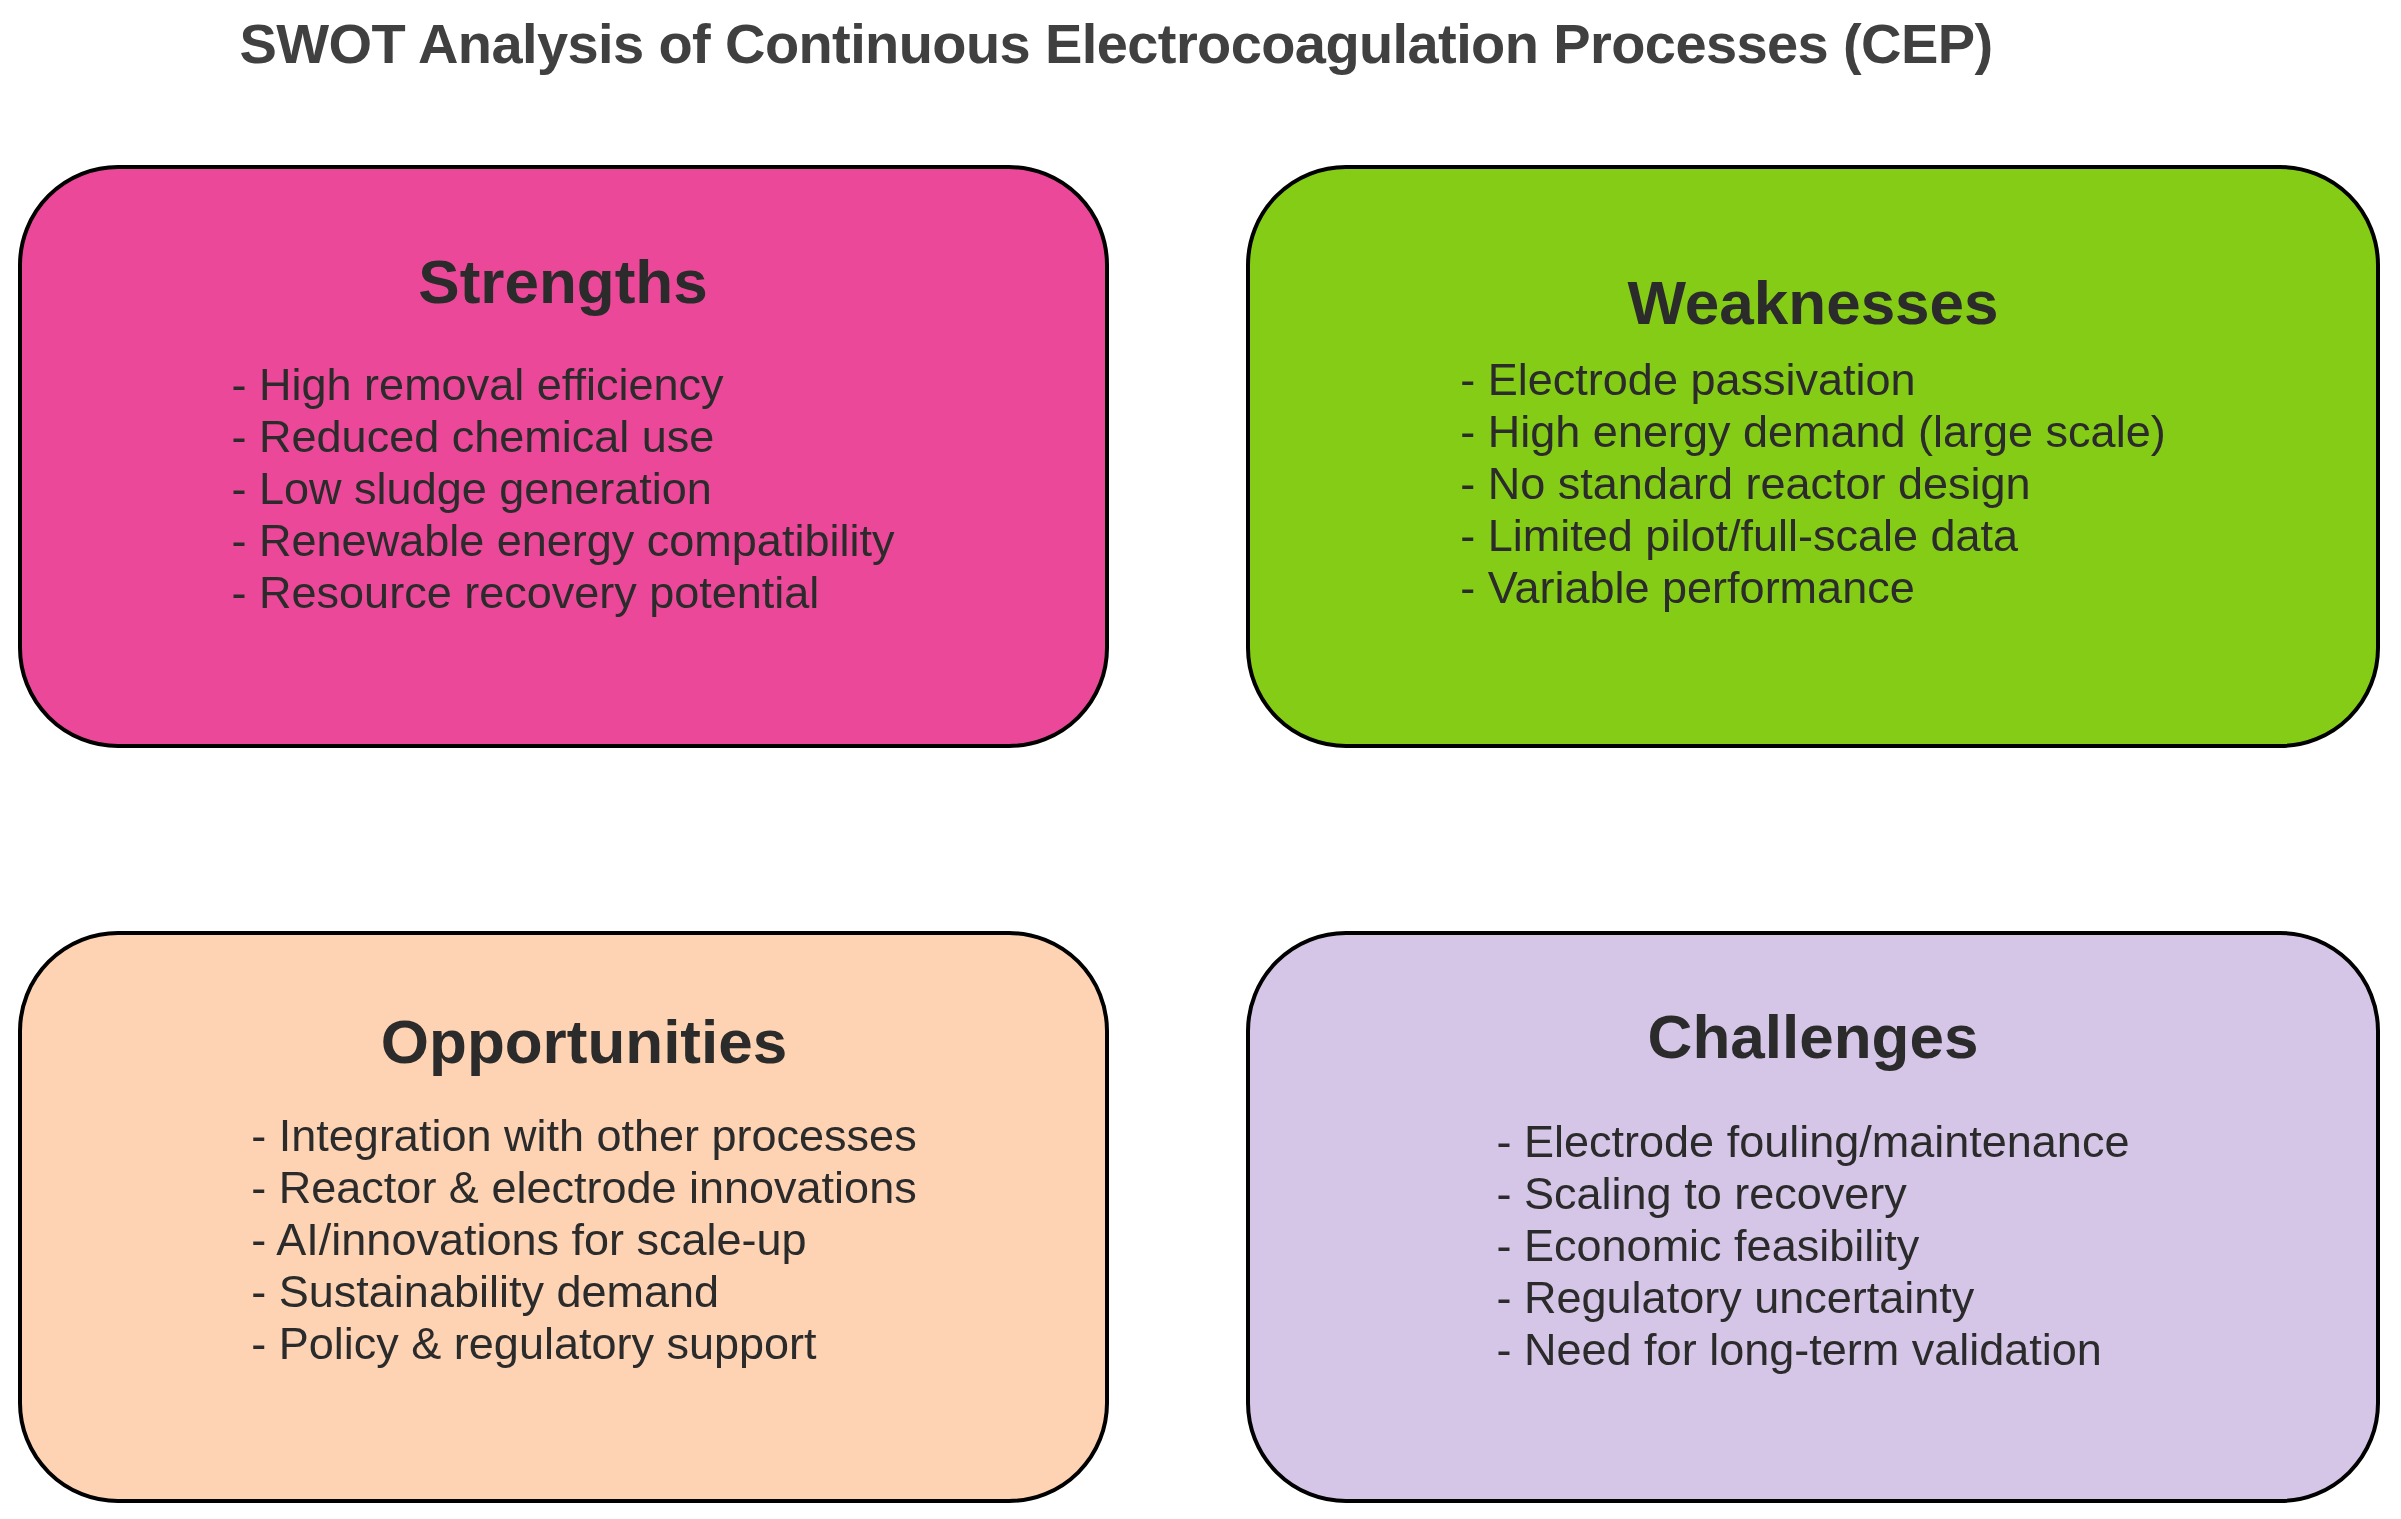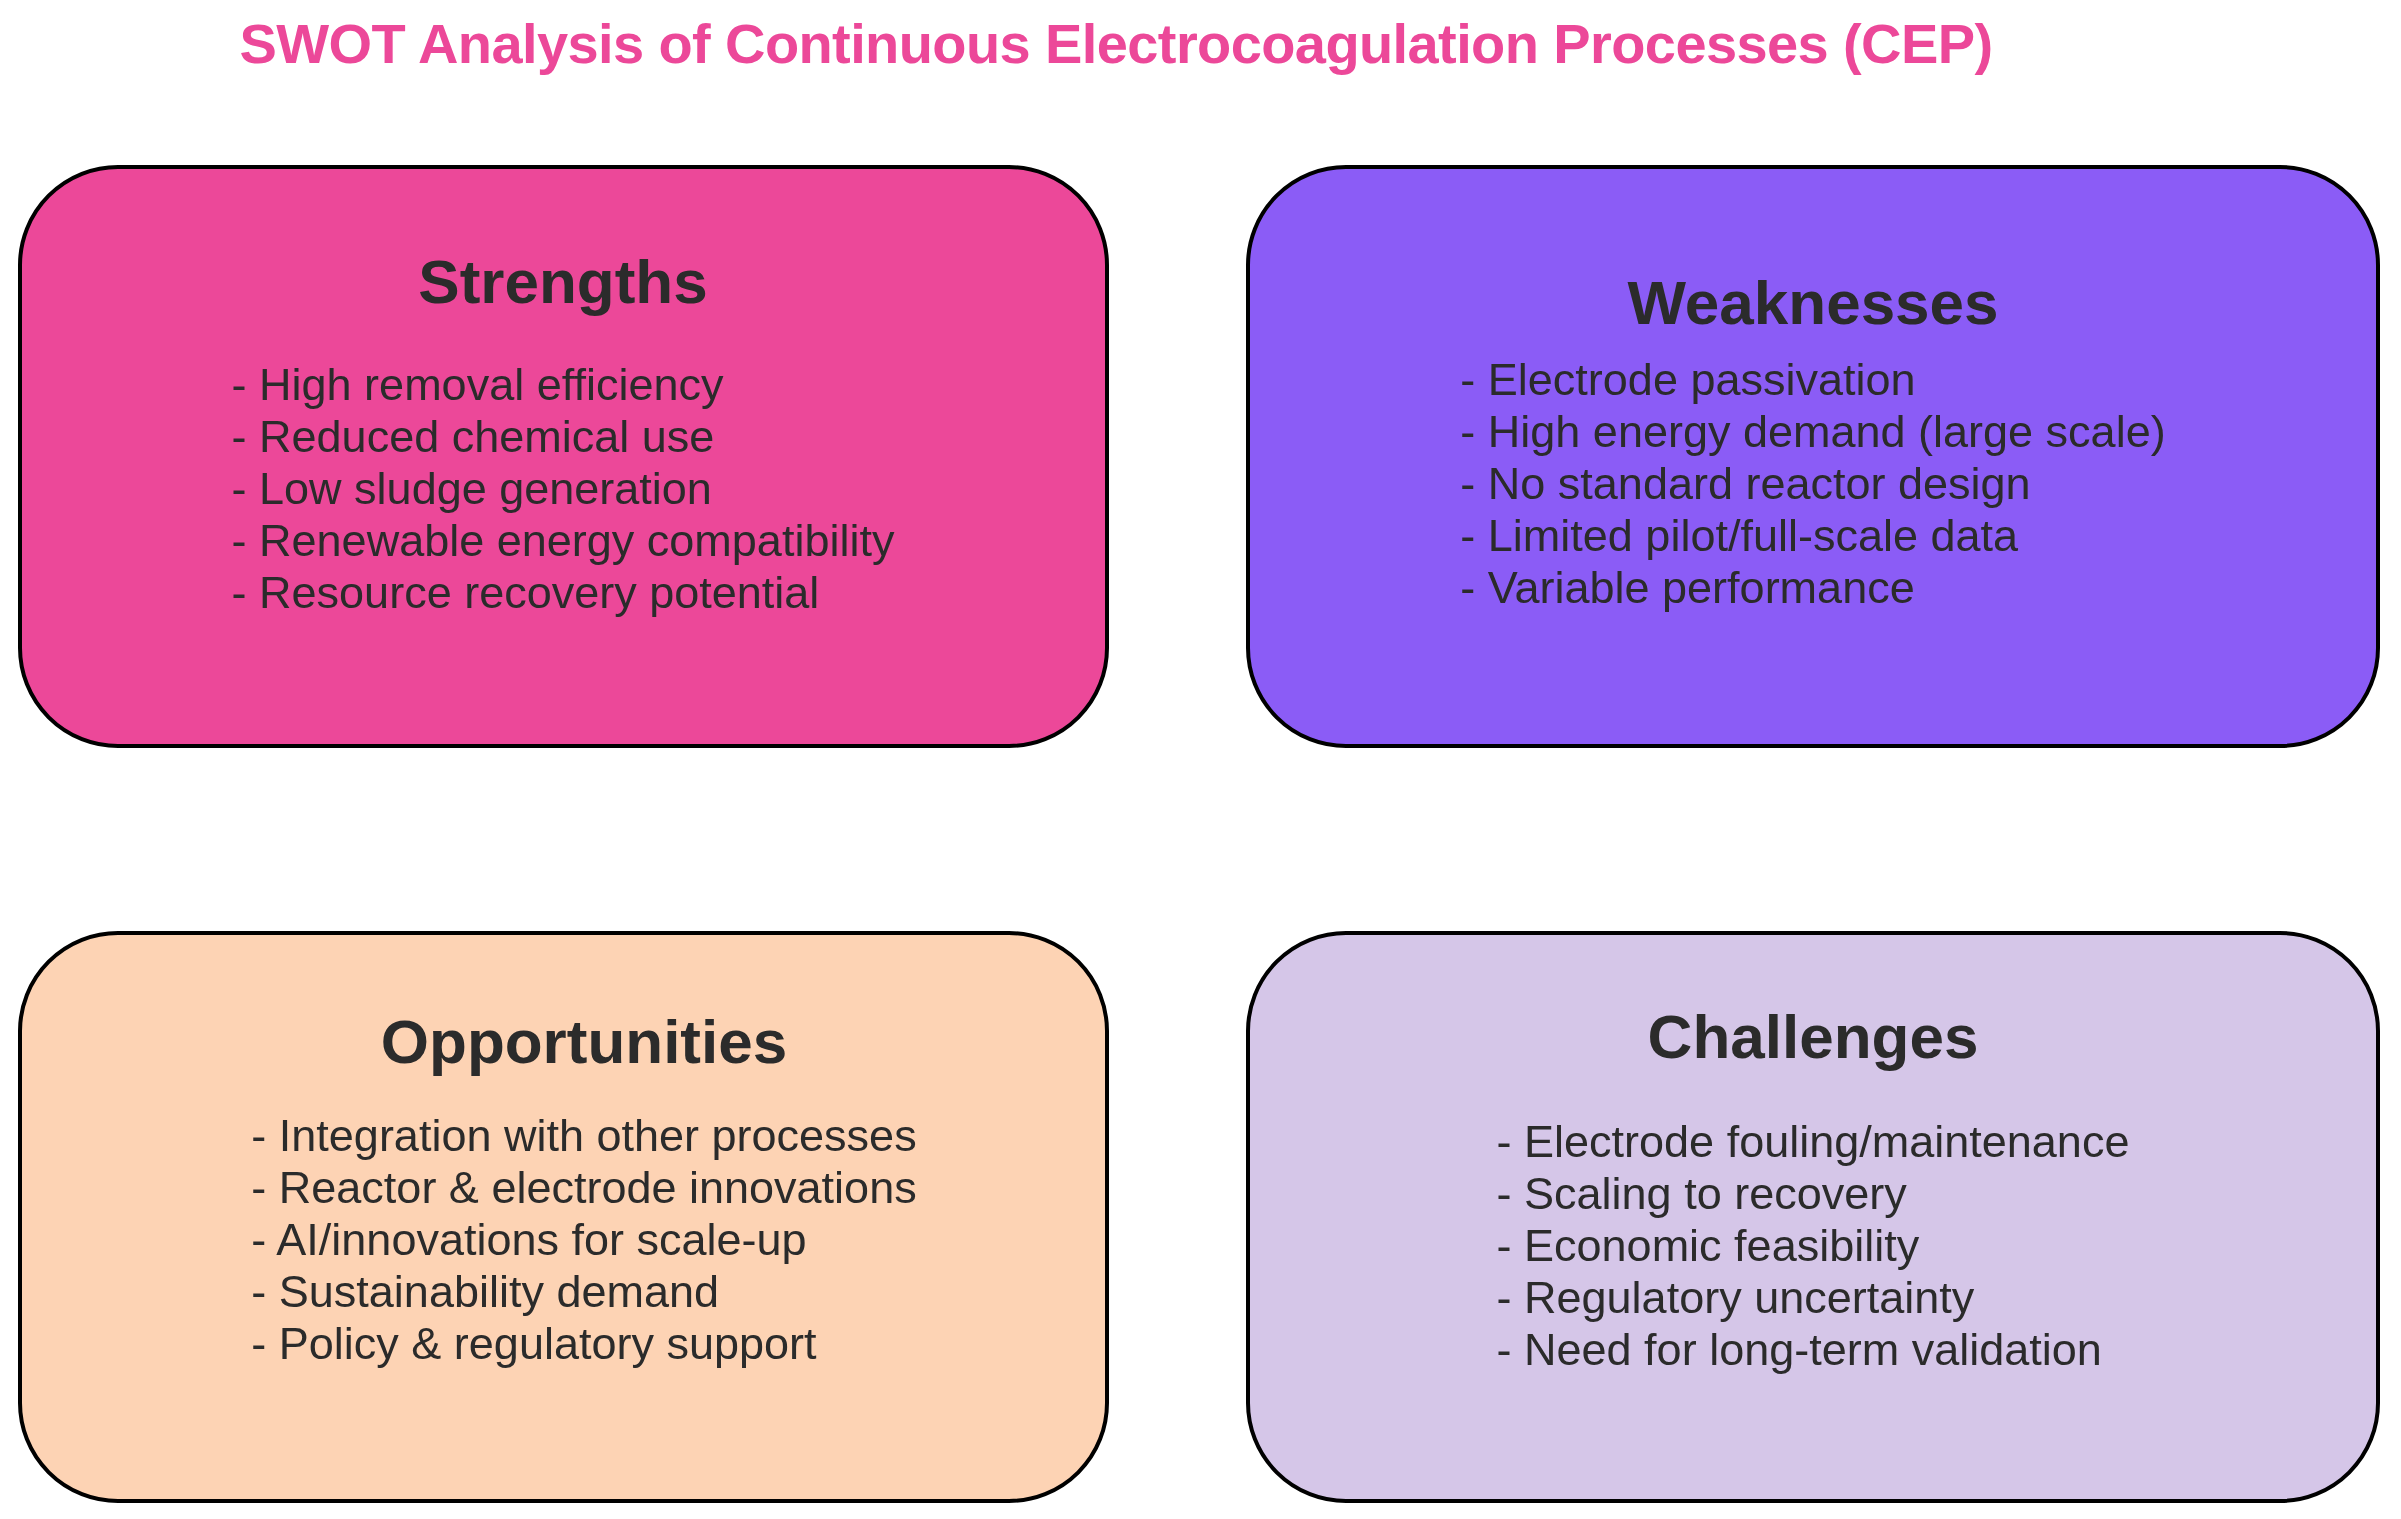--- a/index.html
+++ b/index.html
@@ -17,21 +17,21 @@
   .title {
     position: absolute;
     left: 0;
     top: 8.7px;
     width: 2232px;
     text-align: center;
     font-size: 56px;
     font-weight: bold;
     line-height: 69px;
     letter-spacing: -0.6px;
-    color: #ec4899;
+    color: #404040;
   }
   .quad {
     position: absolute;
     box-sizing: border-box;
     border: 4.4px solid #000000;
     border-radius: 100px;
     text-align: center;
   }
   .quad h2 {
     margin: 0;
@@ -72,21 +72,21 @@
     <h2>Strengths</h2>
     <div class="list">
       <div>- High removal efficiency</div>
       <div>- Reduced chemical use</div>
       <div>- Low sludge generation</div>
       <div>- Renewable energy compatibility</div>
       <div>- Resource recovery potential</div>
     </div>
   </div>
 
-  <div class="quad q-w" style="background: #8b5cf6;">
+  <div class="quad q-w" style="background: #84cc16;">
     <h2>Weaknesses</h2>
     <div class="list">
       <div>- Electrode passivation</div>
       <div>- High energy demand (large scale)</div>
       <div>- No standard reactor design</div>
       <div>- Limited pilot/full-scale data</div>
       <div>- Variable performance</div>
     </div>
   </div>
 

